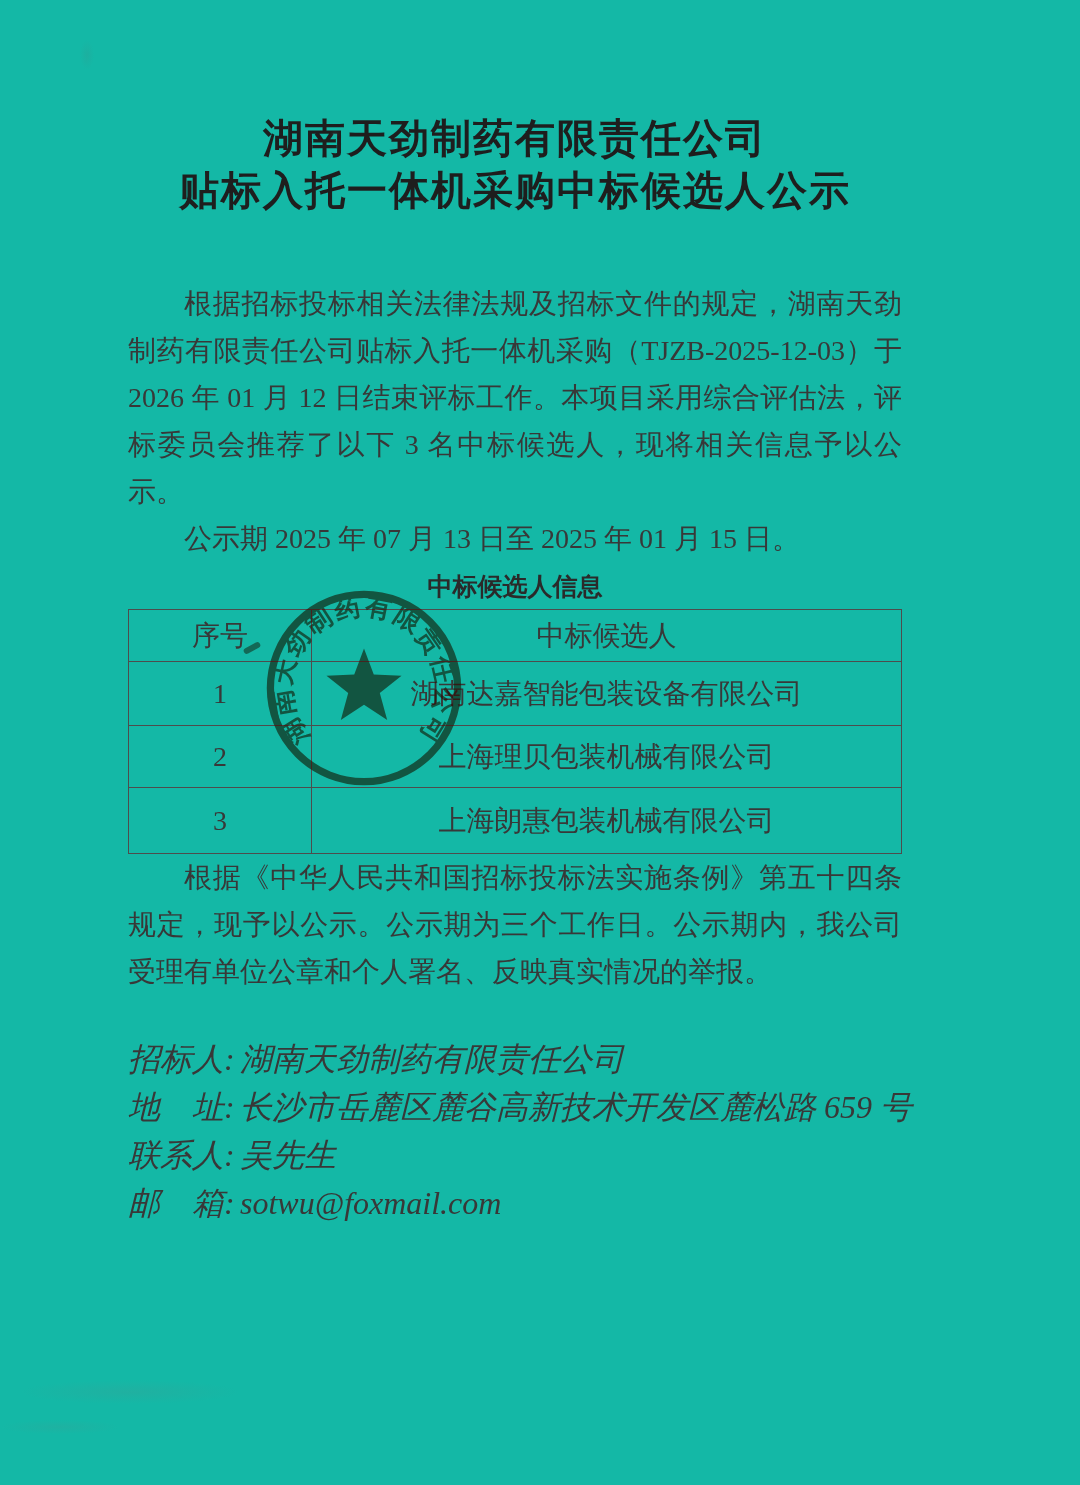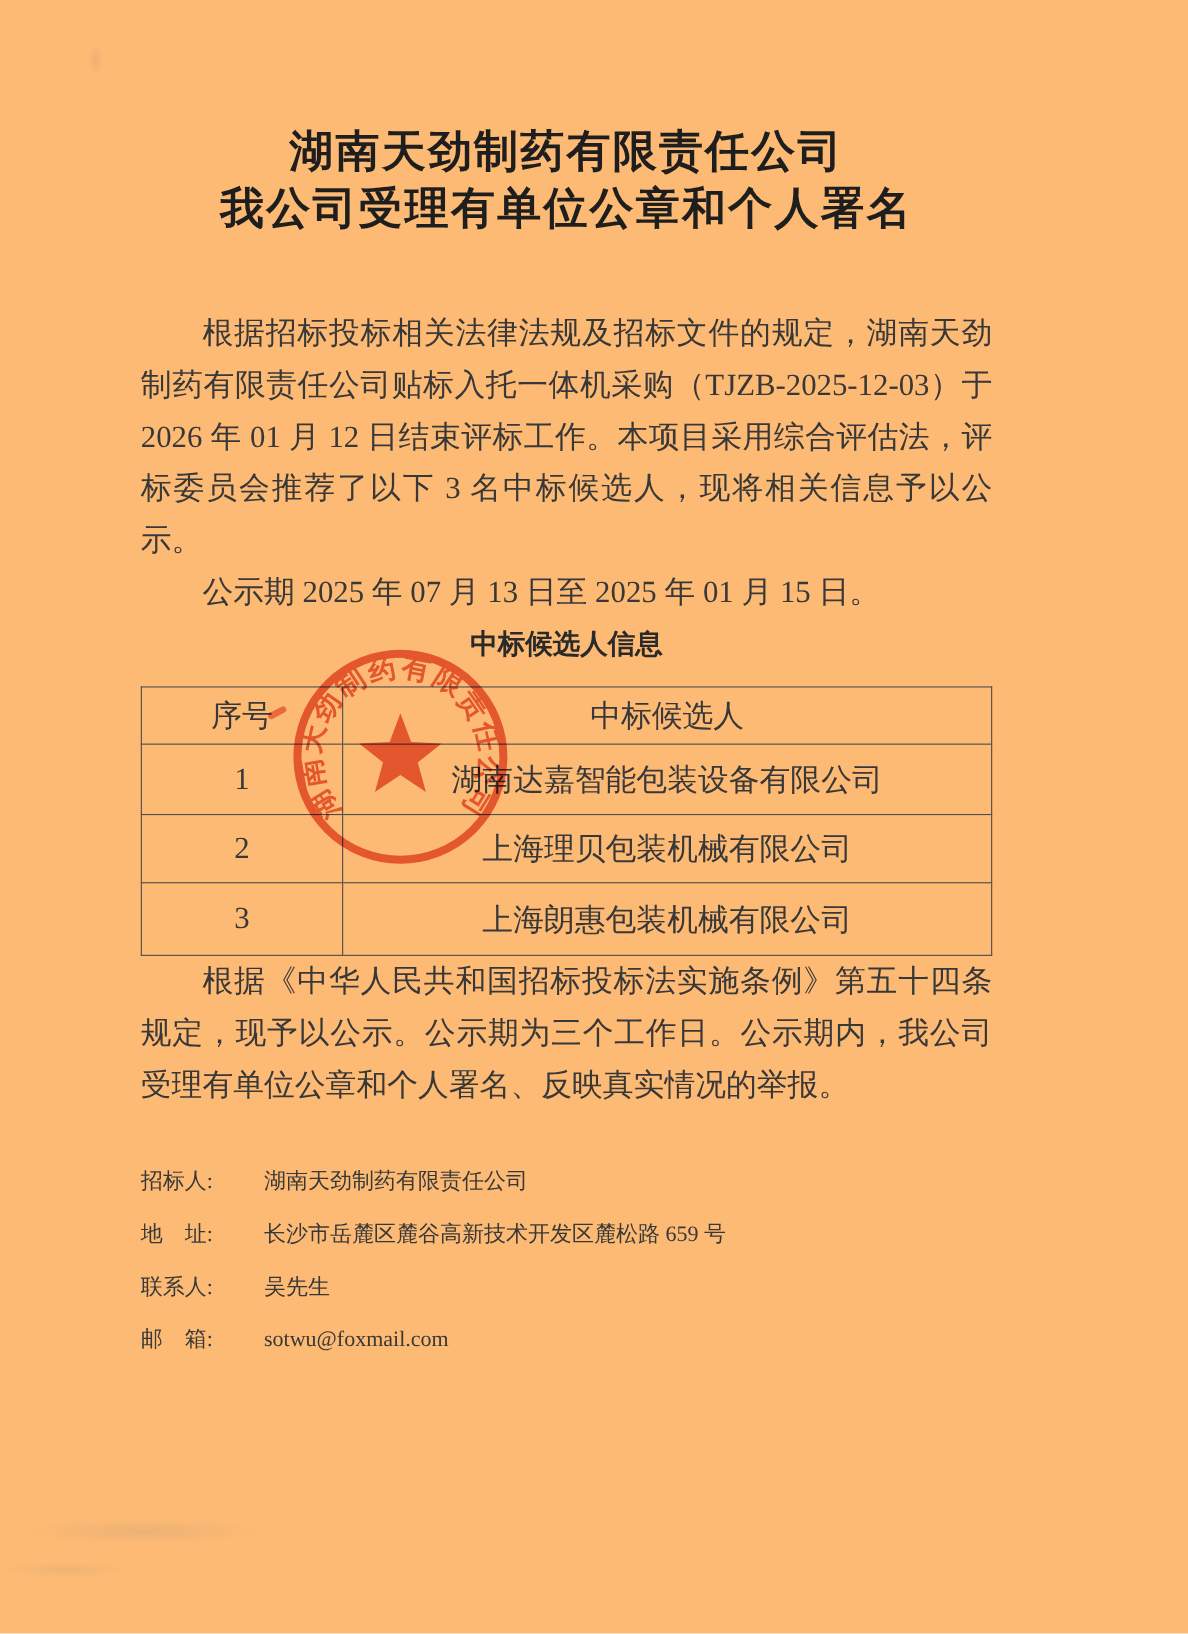--- a/index.html
+++ b/index.html
@@ -6,21 +6,21 @@
   body{
     background:#ffffff;
     font-family:"Liberation Serif", serif;
     color:#333333;
     width:1080px;
   }
   .page{
     position:relative;
     width:1080px;
     height:1485px;
-    background:#fdba74;
+    background:#14b8a6;
     overflow:hidden;
     box-sizing:border-box;
     padding:112px 178px 0 128px;
   }
   .title{
     font-family:"Liberation Sans", sans-serif;
     font-weight:bold;
     color:#1e1e1e;
     text-align:center;
     font-size:40px;
@@ -43,45 +43,46 @@
     font-weight:bold;
     font-size:25px;
     line-height:36px;
     text-align:center;
     color:#2a2a2a;
     margin-top:6px;
   }
   table.candidates{
     width:774px;
     border-collapse:collapse;
-    margin-top:20px;
+    margin-top:5px;
     table-layout:fixed;
     padding-left:16px;
   }
   table.candidates th, table.candidates td{
     border:1.5px solid #4d4d4d;
     text-align:center;
     vertical-align:middle;
     font-size:28px;
     color:#383838;
     font-weight:normal;
     padding:0;
   }
   table.candidates tr{height:64px;}
   table.candidates tr.hdr{height:52px;}
   table.candidates tr:nth-child(3){height:62px;}
   table.candidates tr:nth-child(4){height:66px;}
   table.candidates col.c-no{width:183px;}
   .after-table{margin-top:30px;}
   .contacts{margin-top:40px;}
   .contact-line{
-    font-size:20px;
+    font-size:32px;
     line-height:48px;
     color:#383838;
     white-space:nowrap;
+    font-style:italic;
   }
   .contact-line .label{
     display:inline-block;
     width:112px;
   }
   
   .stamp{
     position:absolute;
     left:260px;
     top:584px;
@@ -119,21 +120,21 @@
 
 <div class="page">
 
   <div class="smudge a"></div>
   <div class="smudge b"></div>
   <div class="smudge c"></div>
   <div class="smudge d"></div>
 
   <h1 class="title">
     <span>湖南天劲制药有限责任公司</span>
-    <span>我公司受理有单位公章和个人署名</span>
+    <span>贴标入托一体机采购中标候选人公示</span>
   </h1>
 
   <p class="body indent">根据招标投标相关法律法规及招标文件的规定，湖南天劲制药有限责任公司贴标入托一体机采购（TJZB-2025-12-03）于 2026 年 01 月 12 日结束评标工作。本项目采用综合评估法，评标委员会推荐了以下 3 名中标候选人，现将相关信息予以公示。</p>
   <p class="body indent p2">公示期 2025 年 07 月 13 日至 2025 年 01 月 15 日。</p>
 
   <div class="table-title">中标候选人信息</div>
 
   <table class="candidates">
     <colgroup>
         <col class="c-no">

